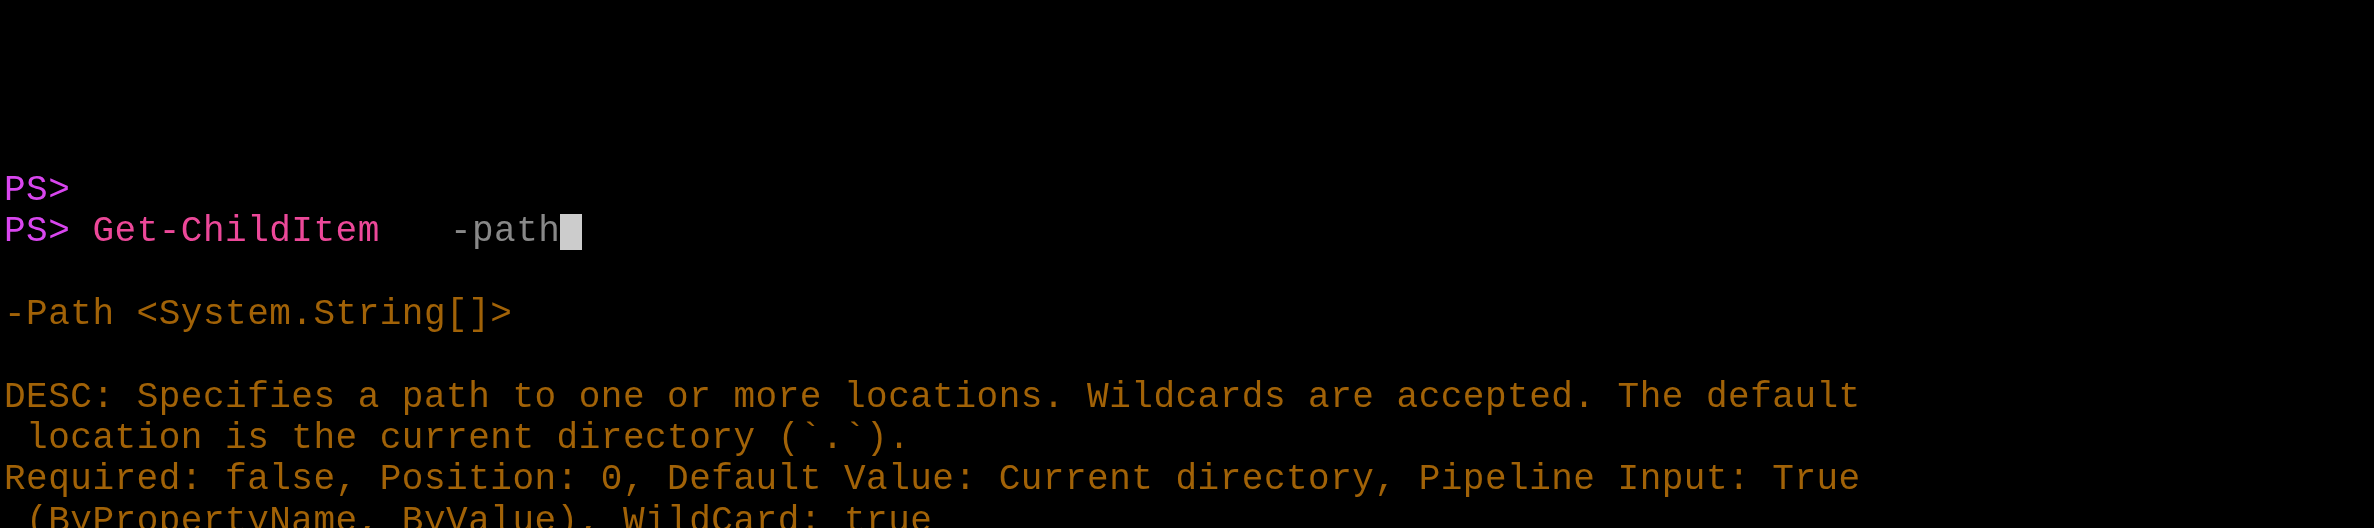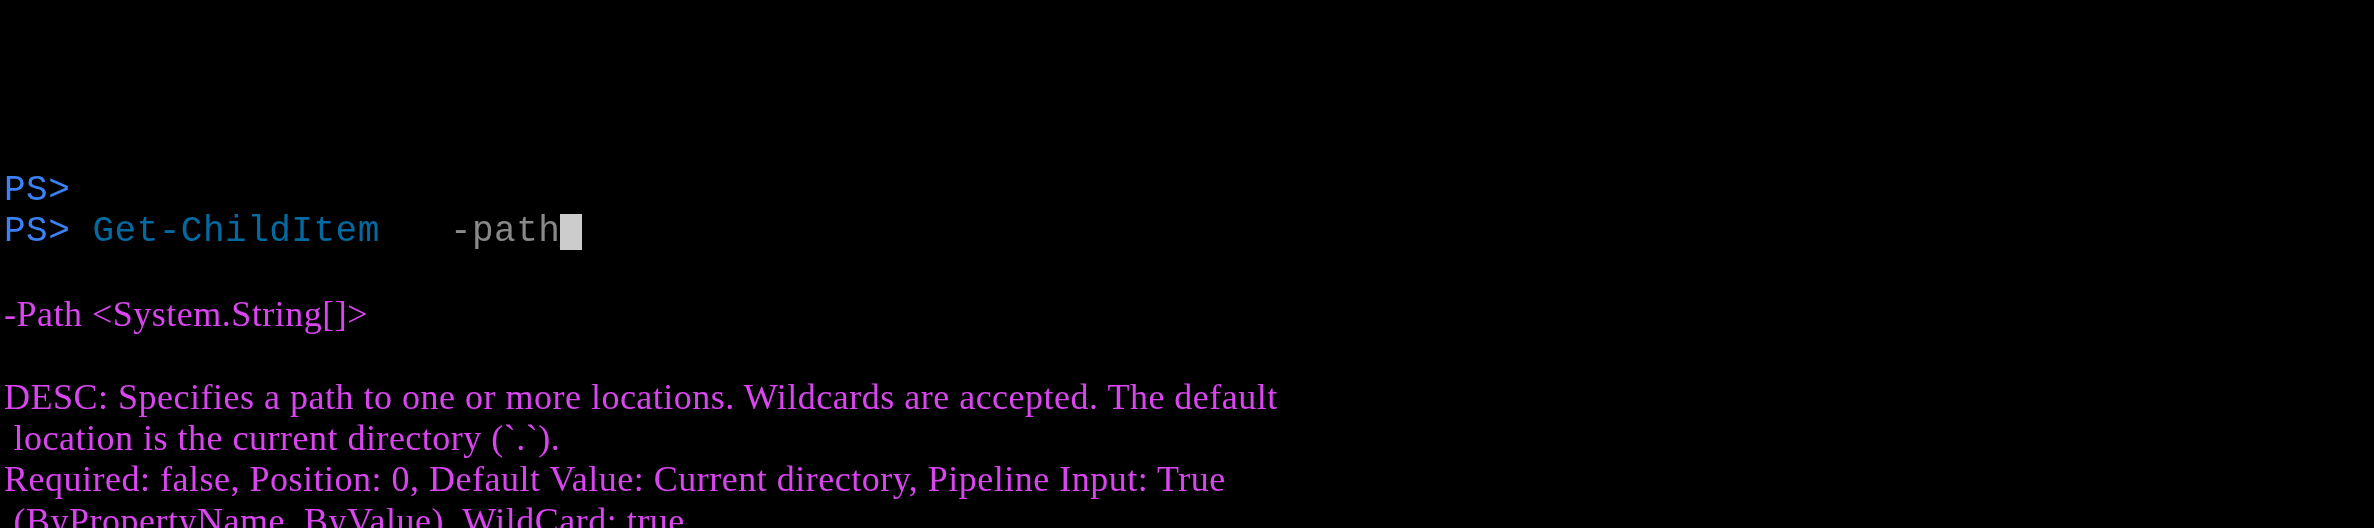--- a/index.html
+++ b/index.html
@@ -20,41 +20,40 @@
       white-space: pre-wrap;
       letter-spacing: 0.5px;
     }
     .terminal {
       width: 100%;
     }
     .line {
       display: block;
     }
     .prompt {
-      color: #3b82f6;
+      color: #d946ef;
     }
     .cmdlet {
-      color: #0369a1;
+      color: #ec4899;
     }
     .param {
       color: #888888;
       margin-left: 48px;
     }
     .cursor {
       display: inline-block;
       width: 0.6em;
       height: 1em;
       background-color: #cccccc;
       vertical-align: text-bottom;
       position: relative;
       top: -0.05em;
     }
     .help-text {
-      color: #d946ef;
-      font-family: Liberation Serif, serif;
+      color: #a16207;
     }
     .blank-line {
       height: 1.15em;
     }
   </style>
 </head>
 <body>
 
 
 

